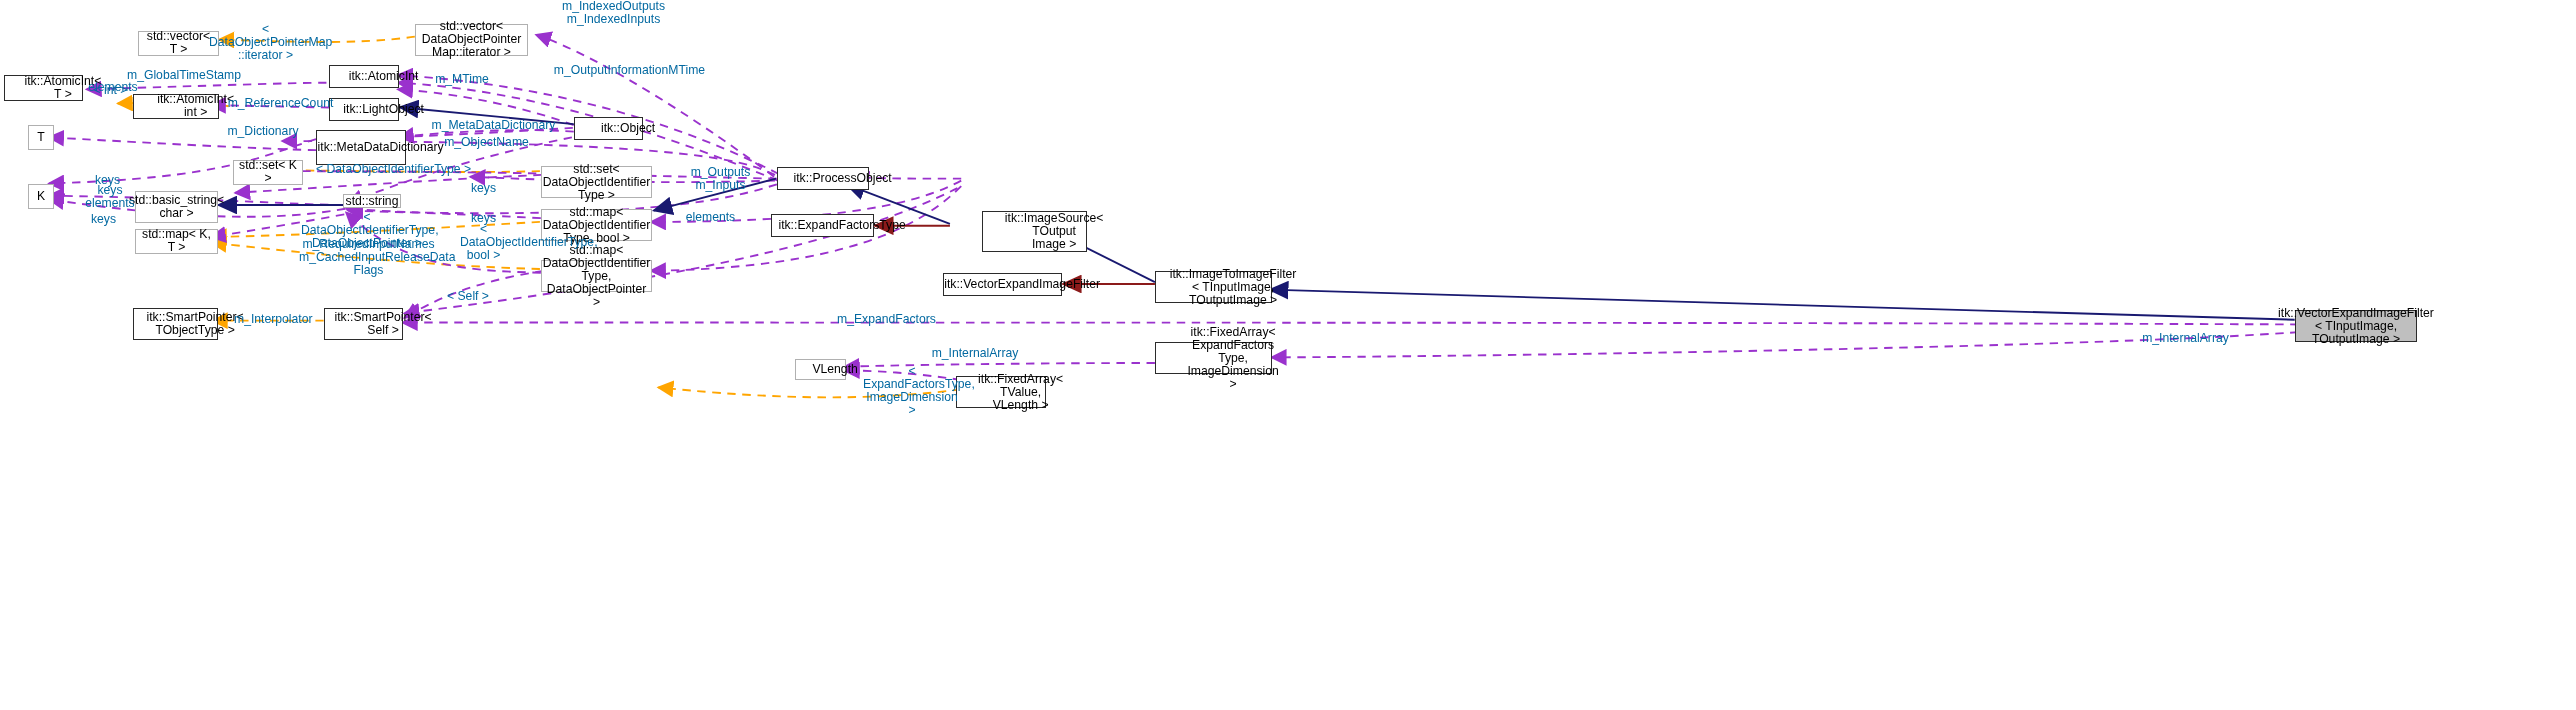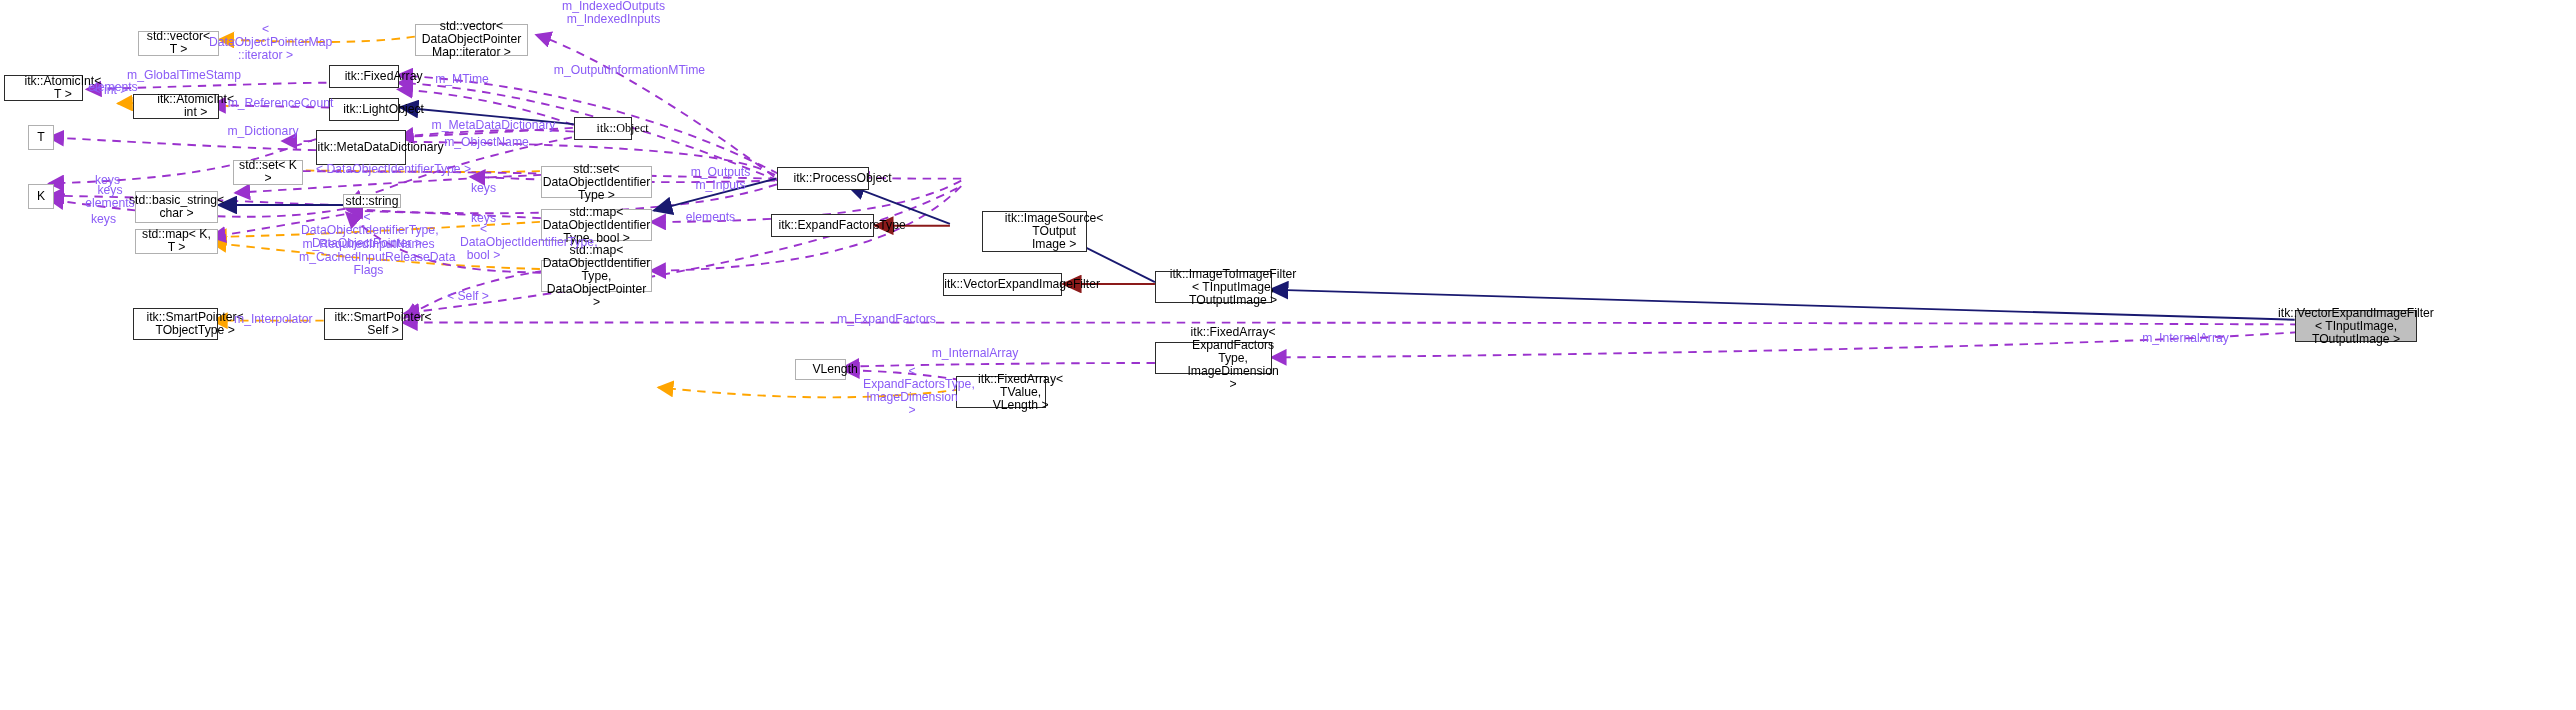--- a/index.html
+++ b/index.html
@@ -24,21 +24,21 @@
   .node.lib{border:0.9px solid #b0b0b0;}
   
   .node.itk{border:1.5px solid #2b2b2b;padding-left:42px;}
   
   .node.current{border:1.5px solid #2b2b2b;background:#bfbfbf;}
 
   .edge-label{
     position:absolute;
     font-size:12.2px;
     line-height:13px;
-    color:#8b5cf6;
+    color:#0369a1;
     white-space:pre-line;
     text-align:center;
     background:transparent;
   }
 </style>
 </head>
 <body>
 
 <div id="canvas">
 
@@ -124,31 +124,31 @@
   <div class="node lib" style="left:233px; top:160px; width:70px;  height:24.5px;">std::set&lt; K &gt;</div>
   <div class="node lib" style="left:135px; top:191px; width:83px;  height:32px;">std::basic_string&lt;
 char &gt;</div>
   <div class="node lib" style="left:135px; top:229px; width:83px;  height:24.5px;">std::map&lt; K, T &gt;</div>
   <div class="node itk" style="left:133px; top:308px; width:85px;  height:32px;">itk::SmartPointer&lt;
 TObjectType &gt;</div>
   <div class="node itk" style="left:324px; top:308px; width:79px;  height:32px;">itk::SmartPointer&lt;
 Self &gt;</div>
   <div class="node lib" style="left:415px; top:23.5px;  width:113px; height:32px;">std::vector&lt; DataObjectPointer
 Map::iterator &gt;</div>
-  <div class="node itk" style="left:329px; top:65px;  width:70px;  height:22.6px;">itk::FixedArray</div>
+  <div class="node itk" style="left:329px; top:65px;  width:70px;  height:22.6px;">itk::AtomicInt</div>
   <div class="node itk" style="left:329px; top:98px; width:70px;  height:22.6px;">itk::LightObject</div>
   <div class="node itk" style="left:316px; top:130px; width:90px;  height:35px;">itk::MetaDataDictionary</div>
   <div class="node lib" style="left:343px; top:194px; width:58px;  height:14px;">std::string</div>
   <div class="node lib" style="left:541px; top:166px; width:111px; height:32px;">std::set&lt; DataObjectIdentifier
 Type &gt;</div>
   <div class="node lib" style="left:541px; top:209px; width:111px; height:32px;">std::map&lt; DataObjectIdentifier
 Type, bool &gt;</div>
   <div class="node lib" style="left:541px; top:260px; width:111px; height:32px;">std::map&lt; DataObjectIdentifier
 Type, DataObjectPointer &gt;</div>
-  <div class="node itk" style="left:574px; top:117px; width:58px;  height:22.6px;font-family:Liberation Serif, serif;">itk::Object</div>
+  <div class="node itk" style="left:574px; top:117px; width:69px;  height:22.6px;">itk::Object</div>
   <div class="node itk" style="left:777px; top:167px; width:92px;  height:22.6px;">itk::ProcessObject</div>
   <div class="node itk" style="left:771px; top:214px; width:103px; height:22.6px;">itk::ExpandFactorsType</div>
   <div class="node itk" style="left:950px;top:211px; width:105px; height:41px;margin-left:32px;">itk::ImageSource&lt; TOutput
 Image &gt;</div>
   <div class="node itk" style="left:943px;top:273px; width:119px; height:22.6px;">itk::VectorExpandImageFilter</div>
   <div class="node itk" style="left:1155px;top:271px; width:117px; height:32px;">itk::ImageToImageFilter
 &lt; TInputImage, TOutputImage &gt;</div>
   <div class="node current" style="left:2295px;top:310px; width:122px; height:32px;">itk::VectorExpandImageFilter
 &lt; TInputImage, TOutputImage &gt;</div>
   <div class="node lib" style="left:795px; top:359px; width:51px;  height:21px;padding-left:32px;">VLength</div>

